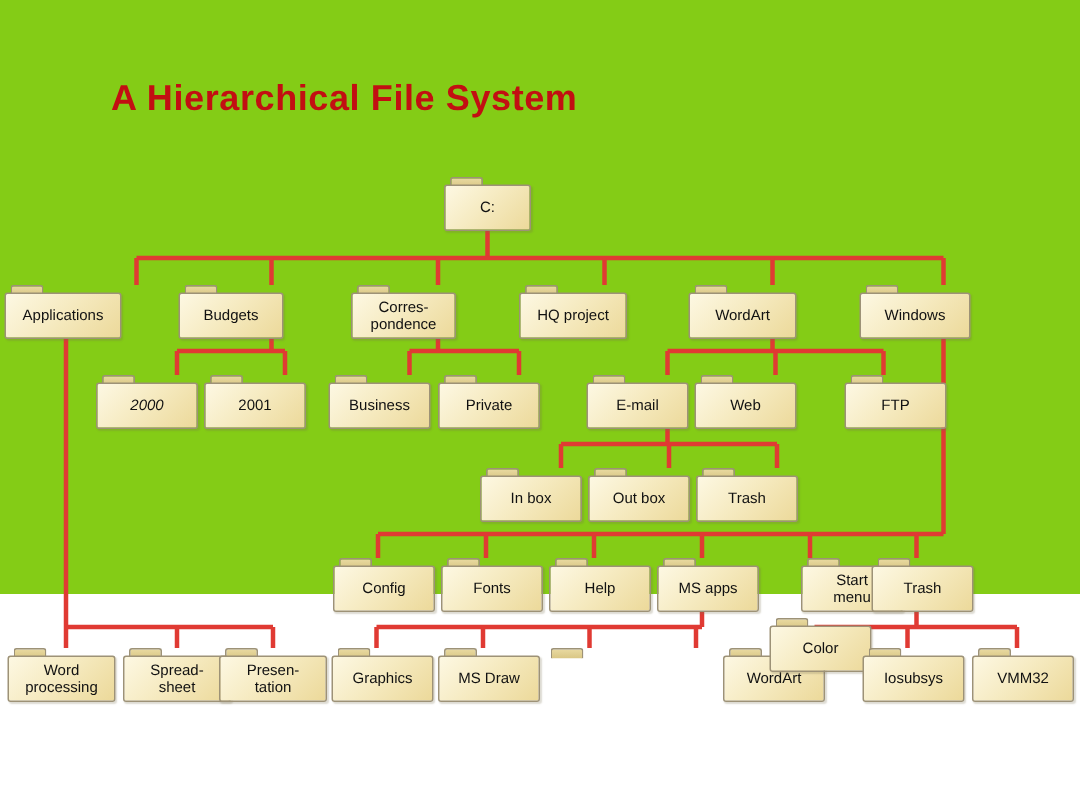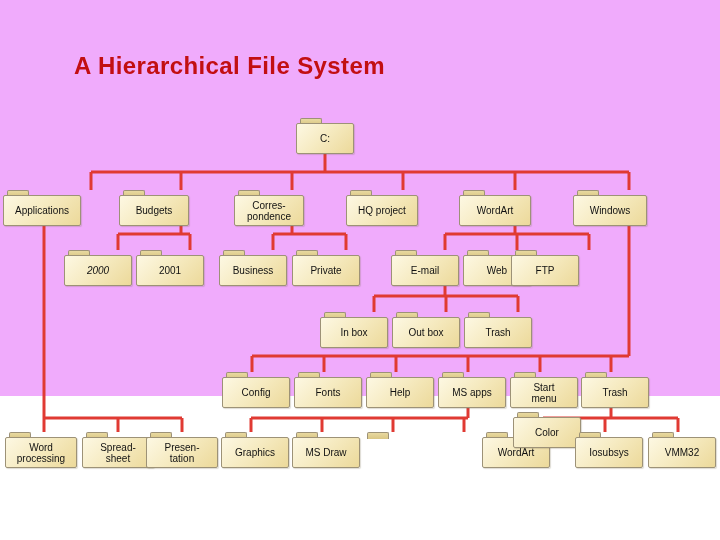--- a/index.html
+++ b/index.html
@@ -11,21 +11,21 @@
   body {
     width: 720px;
     height: 540px;
     font-family: "Liberation Sans", sans-serif;
     overflow: hidden;
   }
   #slide {
     position: relative;
     width: 720px;
     height: 396px;
-    background: #f0abfc;
+    background: #84cc16;
   }
   #title {
     position: absolute;
     left: 74px;
     top: 52px;
     font-size: 24px;
     font-weight: bold;
     color: #c20f12;
     letter-spacing: 0.4px;
     white-space: nowrap;
@@ -218,21 +218,21 @@
           <div class="body">
             <div class="label">E-mail</div>
           </div>
         </div>
         <div class="folder" style="left: 463px; top: 250px; width: 68px; height: 36px;">
           <div class="tab"></div>
           <div class="body">
             <div class="label">Web</div>
           </div>
         </div>
-        <div class="folder" style="left: 511px; top: 250px; width: 68px; height: 36px;">
+        <div class="folder" style="left: 563px; top: 250px; width: 68px; height: 36px;">
           <div class="tab"></div>
           <div class="body">
             <div class="label">FTP</div>
           </div>
         </div>
         <div class="folder" style="left: 320px; top: 312px; width: 68px; height: 36px;">
           <div class="tab"></div>
           <div class="body">
             <div class="label">In box</div>
           </div>
@@ -266,21 +266,21 @@
           <div class="body">
             <div class="label">Help</div>
           </div>
         </div>
         <div class="folder" style="left: 438px; top: 372px; width: 68px; height: 36px;">
           <div class="tab"></div>
           <div class="body">
             <div class="label">MS apps</div>
           </div>
         </div>
-        <div class="folder" style="left: 510px; top: 372px; width: 68px; height: 36px;">
+        <div class="folder" style="left: 534px; top: 372px; width: 68px; height: 36px;">
           <div class="tab"></div>
           <div class="body">
             <div class="label">Start
 menu</div>
           </div>
         </div>
         <div class="folder" style="left: 581px; top: 372px; width: 68px; height: 36px;">
           <div class="tab"></div>
           <div class="body">
             <div class="label">Trash</div>

